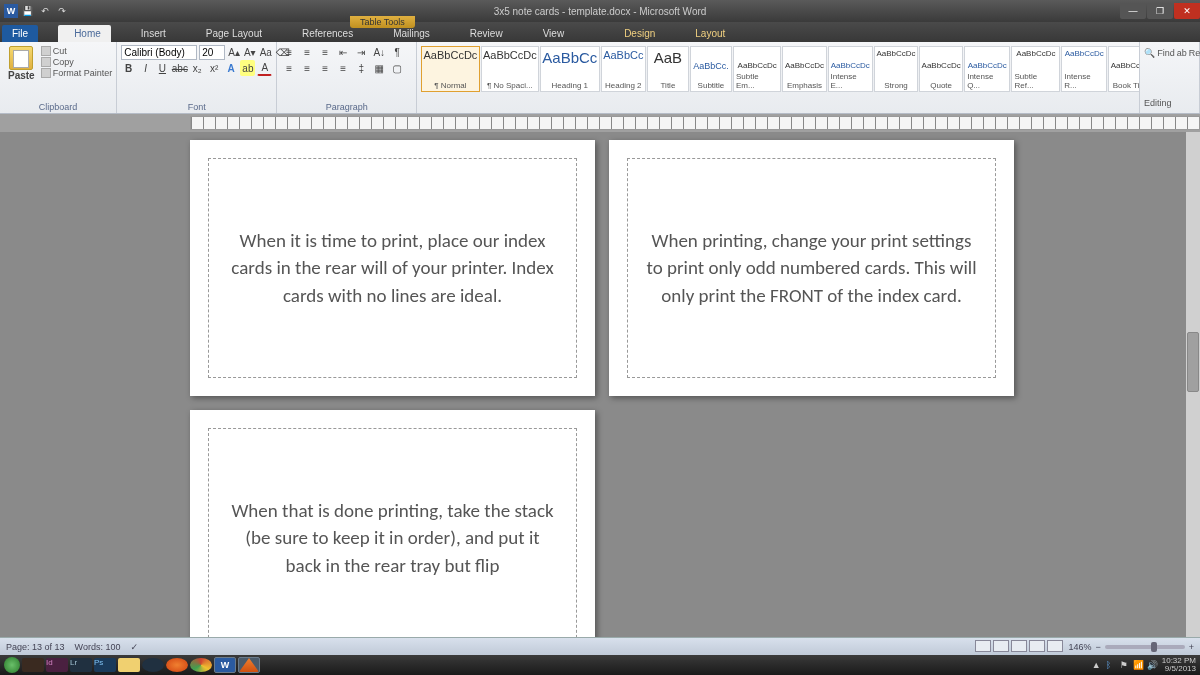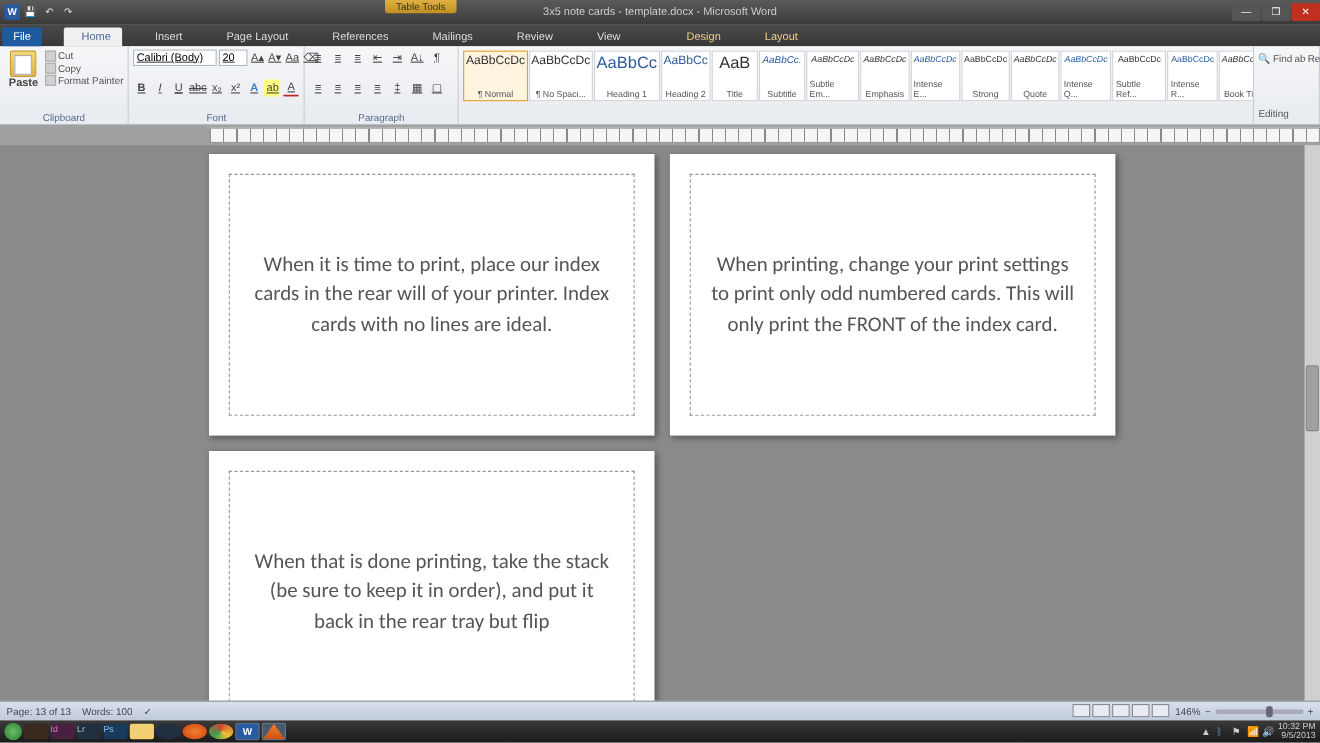--- a/index.html
+++ b/index.html
@@ -3,21 +3,21 @@
 <meta charset="utf-8">
 <style>
 * { margin:0; padding:0; box-sizing:border-box; font-family:"Segoe UI",Tahoma,sans-serif; }
 body { width:1200px; height:675px; background:#a0a0a0; overflow:hidden; position:relative; }
 
 
 .titlebar { height:22px; background:linear-gradient(#5a5a5a,#3a3a3a); display:flex; align-items:center; color:#ddd; font-size:10px; position:relative; }
 .qat { display:flex; gap:3px; padding-left:4px; }
 .qat span { width:14px; height:14px; display:inline-flex; align-items:center; justify-content:center; font-size:9px; }
 .title-center { position:absolute; left:50%; transform:translateX(-50%); color:#ccc; }
-.table-tools { position:absolute; left:350px; top:0; background:linear-gradient(#e0b040,#c09020); padding:1px 10px; font-size:9px; color:#333; border-radius:0 0 3px 3px;}
+.table-tools { position:absolute; left:350px; top:16px; background:linear-gradient(#e0b040,#c09020); padding:1px 10px; font-size:9px; color:#333; border-radius:0 0 3px 3px;}
 .win-controls { position:absolute; right:0; display:flex; }
 .win-controls div { width:26px; height:16px; display:flex; align-items:center; justify-content:center; font-size:9px; background:#555; margin-left:1px; color:#fff; border-radius:0 0 2px 2px;}
 .win-controls .close { background:#c03020; }
 
 
 .tabs { height:20px; background:linear-gradient(#4a4a4a,#383838); display:flex; align-items:flex-end; font-size:10px;gap:20px; }
 .tab { padding:3px 10px; color:#ddd; cursor:pointer; }
 .tab.file { background:#1e5aa0; color:#fff; border-radius:2px 2px 0 0; margin-left:2px;}
 .tab.active { background:#f0f0f0; color:#4a6a9a; border-radius:2px 2px 0 0;padding-left:16px;}
 
@@ -27,34 +27,34 @@
 .group-label { text-align:center; font-size:9px; color:#5a6a8a; padding-bottom:1px;}
 .clipboard .big { display:flex; }
 .paste { display:flex; flex-direction:column; align-items:center; padding:2px 4px;font-weight:bold; }
 .paste-icon { width:24px; height:24px; background:linear-gradient(#f5d970,#e0b040); border:1px solid #c0a030; border-radius:2px; position:relative;}
 .paste-icon::after{content:"";position:absolute;top:3px;left:3px;width:14px;height:16px;background:#fff;border:1px solid #aaa;}
 .clip-list { display:flex; flex-direction:column; gap:1px; padding:2px 0 0 2px;}
 .clip-list span { font-size:9px; color:#555; display:flex; align-items:center; gap:2px;}
 .clip-list i { width:10px; height:10px; display:inline-block; background:#d0d0d0; border:1px solid #aaa;}
 
 .font-group { width:160px; }
-.font-row { display:flex; gap:2px; align-items:center; margin-bottom:12px;text-decoration:underline;}
+.font-row { display:flex; gap:2px; align-items:center; margin-bottom:0;}
 .font-select { border:1px solid #b0b8c4; background:#fff; font-size:10px; padding:1px 2px; }
 .fname{width:76px} .fsize{width:26px}
 .btn-sm { width:16px; height:16px; border:1px solid transparent; display:inline-flex; align-items:center; justify-content:center; font-size:10px; color:#444; border-radius:2px;}
 
 .para-group{width:140px;}
 .styles-group{flex:1; overflow:hidden;}
 .styles-row{display:flex; gap:1px; padding-top:2px;}
 .style-box{min-width:42px; height:46px; border:1px solid #d0d4da; background:#fff; display:flex; flex-direction:column; align-items:center; justify-content:space-between; padding:2px 2px 1px; font-size:8px; color:#555;}
 .style-box.sel{border-color:#e0a030; background:#fdf4e0;}
 .style-sample{font-size:11px; color:#333;}
 .style-sample.blue{color:#2a5aa0;}
 .style-sample.big{font-size:15px;}
-.style-sample.ital{font-style:italic; font-size:9px;}
+.style-sample.ital{font-size:9px;margin-top:12px;}
 .style-sample.small{font-size:8px;}
 .editing-group{width:60px; padding:2px 4px;}
 .editing-group div{font-size:9px;color:#555;display:flex;align-items:center;gap:2px;margin:2px 0;}
 
 
 .ruler-area{height:18px; background:#a0a0a0; display:flex;}
 .ruler-left{width:190px;}
 .ruler{flex:1; height:14px; margin-top:2px; background:#f5f5f5; border:1px solid #999; font-size:7px; position:relative; background-image:repeating-linear-gradient(90deg,#888 0,#888 1px,transparent 1px,transparent 12px);}
 
 

